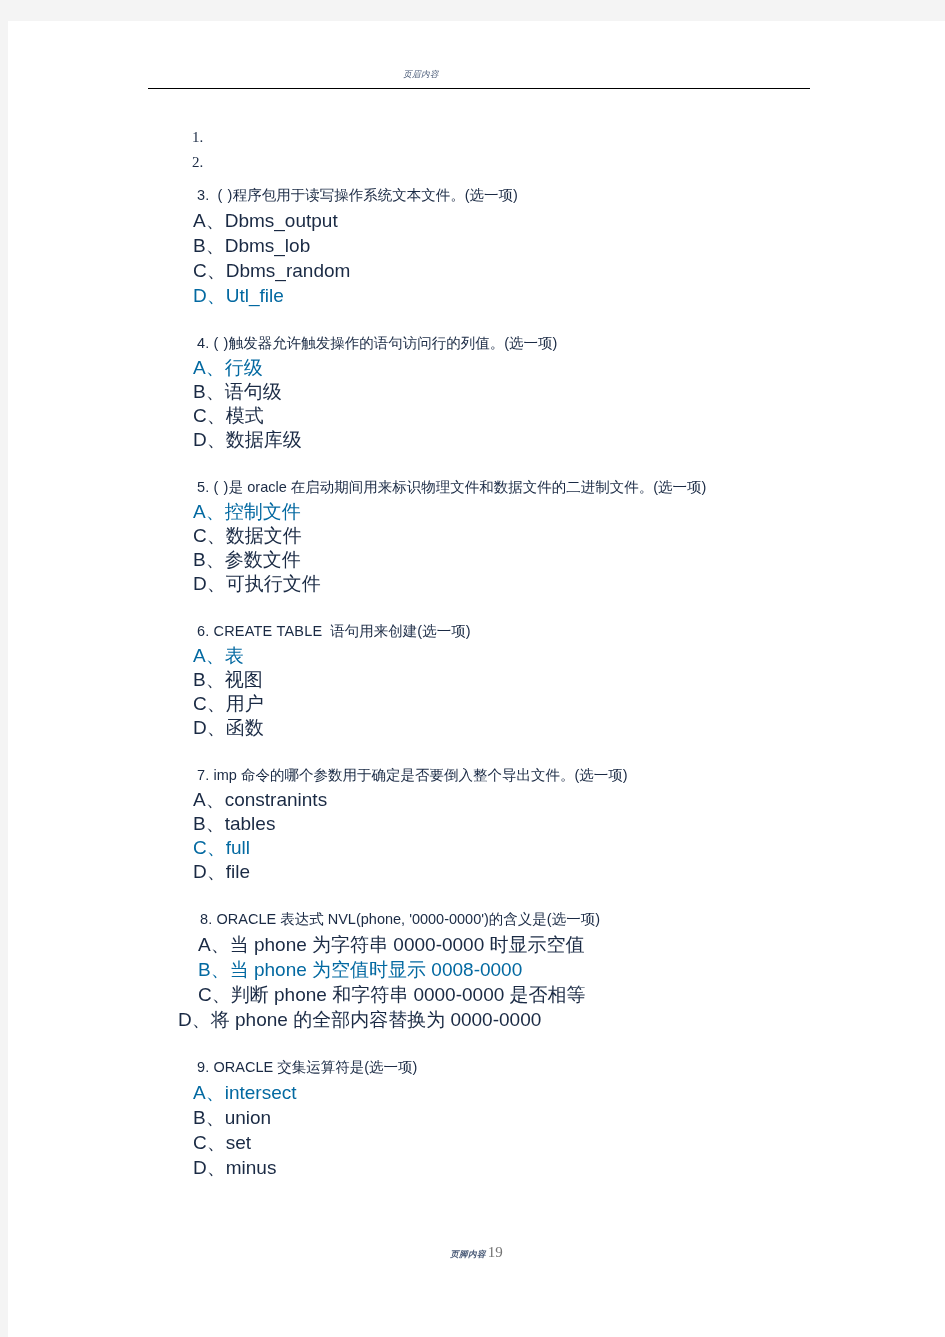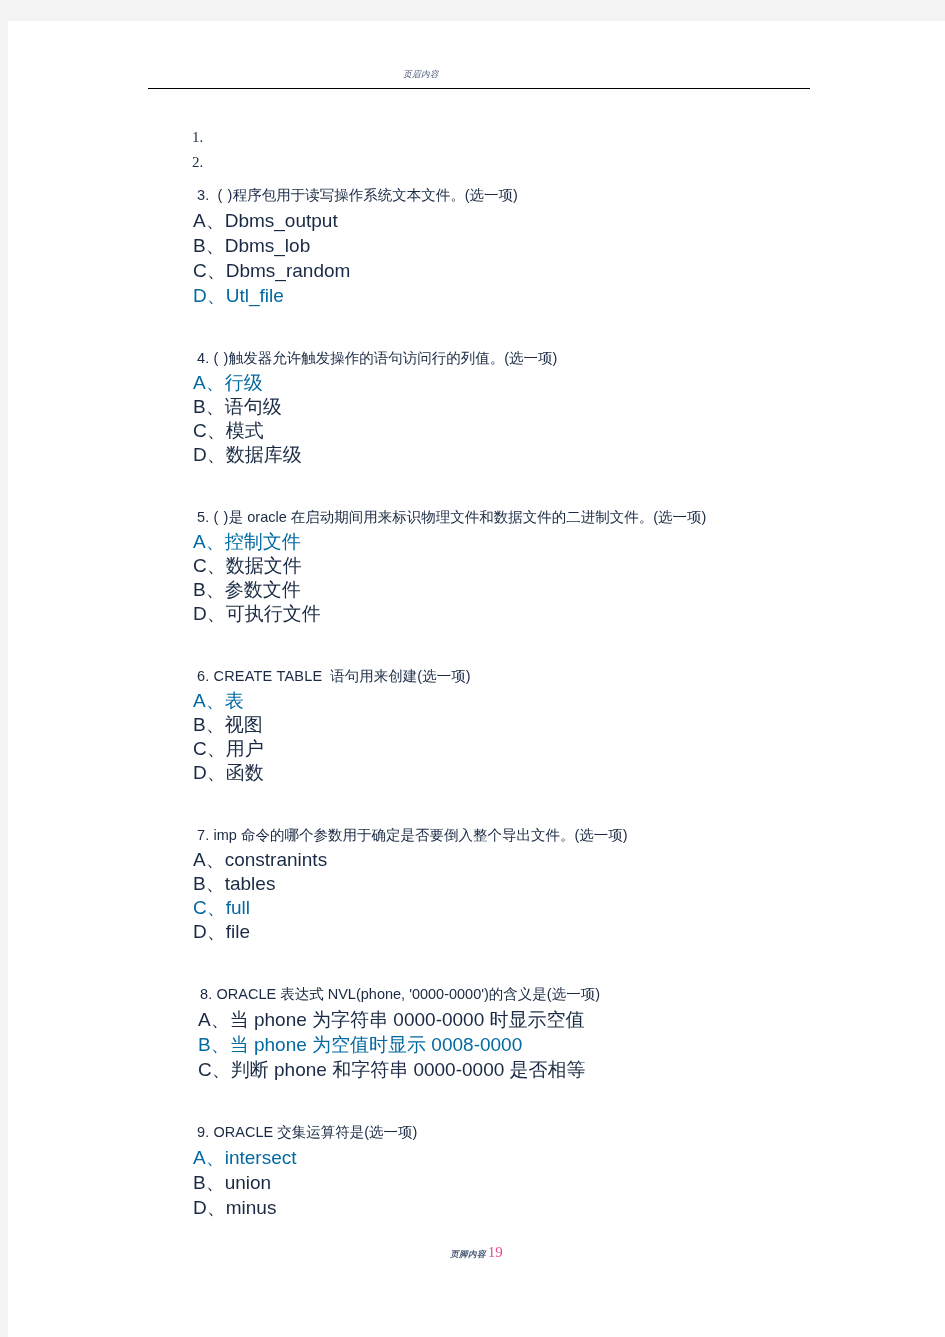--- a/index.html
+++ b/index.html
@@ -69,21 +69,21 @@
   .numitem {
     font-family: "Liberation Serif", serif;
     font-size: 15px;
     color: #1a2a44;
     padding-left: 184px;
     height: 25px;
     line-height: 25px;
   }
 
   .qblock {
-    margin-top: 38px;
+    margin-top: 23px;
   }
   .qblock.first-q {
     margin-top: 8px;
   }
 
   .qline {
     font-size: 14.5px;
     line-height: 25px;
     color: #1a2a44;
     padding-left: 189px;
@@ -149,21 +149,21 @@
     font-style: italic;
     font-size: 8.5px;
     color: #4a5b78;
     letter-spacing: 0.4px;
     vertical-align: baseline;
     font-weight: bold;
   }
   .footer-page {
     font-family: "Liberation Serif", serif;
     font-size: 15px;
-    color: #ec4899;
+    color: #737373;
     vertical-align: baseline;
     margin-left: 2px;
   }
 </style>
 </head>
 <body>
 
 <div class="page">
 
   <div class="header-area">
@@ -216,26 +216,28 @@
       <div class="optline"><span>B、</span><span>tables</span></div>
       <div class="optline answer"><span>C、</span><span>full</span></div>
       <div class="optline"><span>D、</span><span>file</span></div>
     </div>
 
     <div class="qblock q8">
       <div class="qline"><span class="qnum">8.</span> <span>ORACLE 表达式 NVL(phone,  '0000-0000')的含义是(选一项)</span></div>
       <div class="optline"><span>A、</span><span>当 phone 为字符串 0000-0000 时显示空值</span></div>
       <div class="optline answer"><span>B、</span><span>当 phone 为空值时显示 0008-0000</span></div>
       <div class="optline"><span>C、</span><span>判断 phone 和字符串 0000-0000 是否相等</span></div>
+      <div class="optline outdent"><span>D、</span><span>将 phone 的全部内容替换为 0000-0000</span></div>
     </div>
 
     <div class="qblock loose q9">
       <div class="qline"><span class="qnum">9.</span> <span>ORACLE 交集运算符是(选一项)</span></div>
       <div class="optline answer"><span>A、</span><span>intersect</span></div>
       <div class="optline"><span>B、</span><span>union</span></div>
+      <div class="optline"><span>C、</span><span>set</span></div>
       <div class="optline"><span>D、</span><span>minus</span></div>
     </div>
 
   </div>
 
   <div class="footer-area">
     <span class="footer-inner">
       <span class="footer-text">页脚内容</span><span class="footer-page">19</span>
     </span>
   </div>

